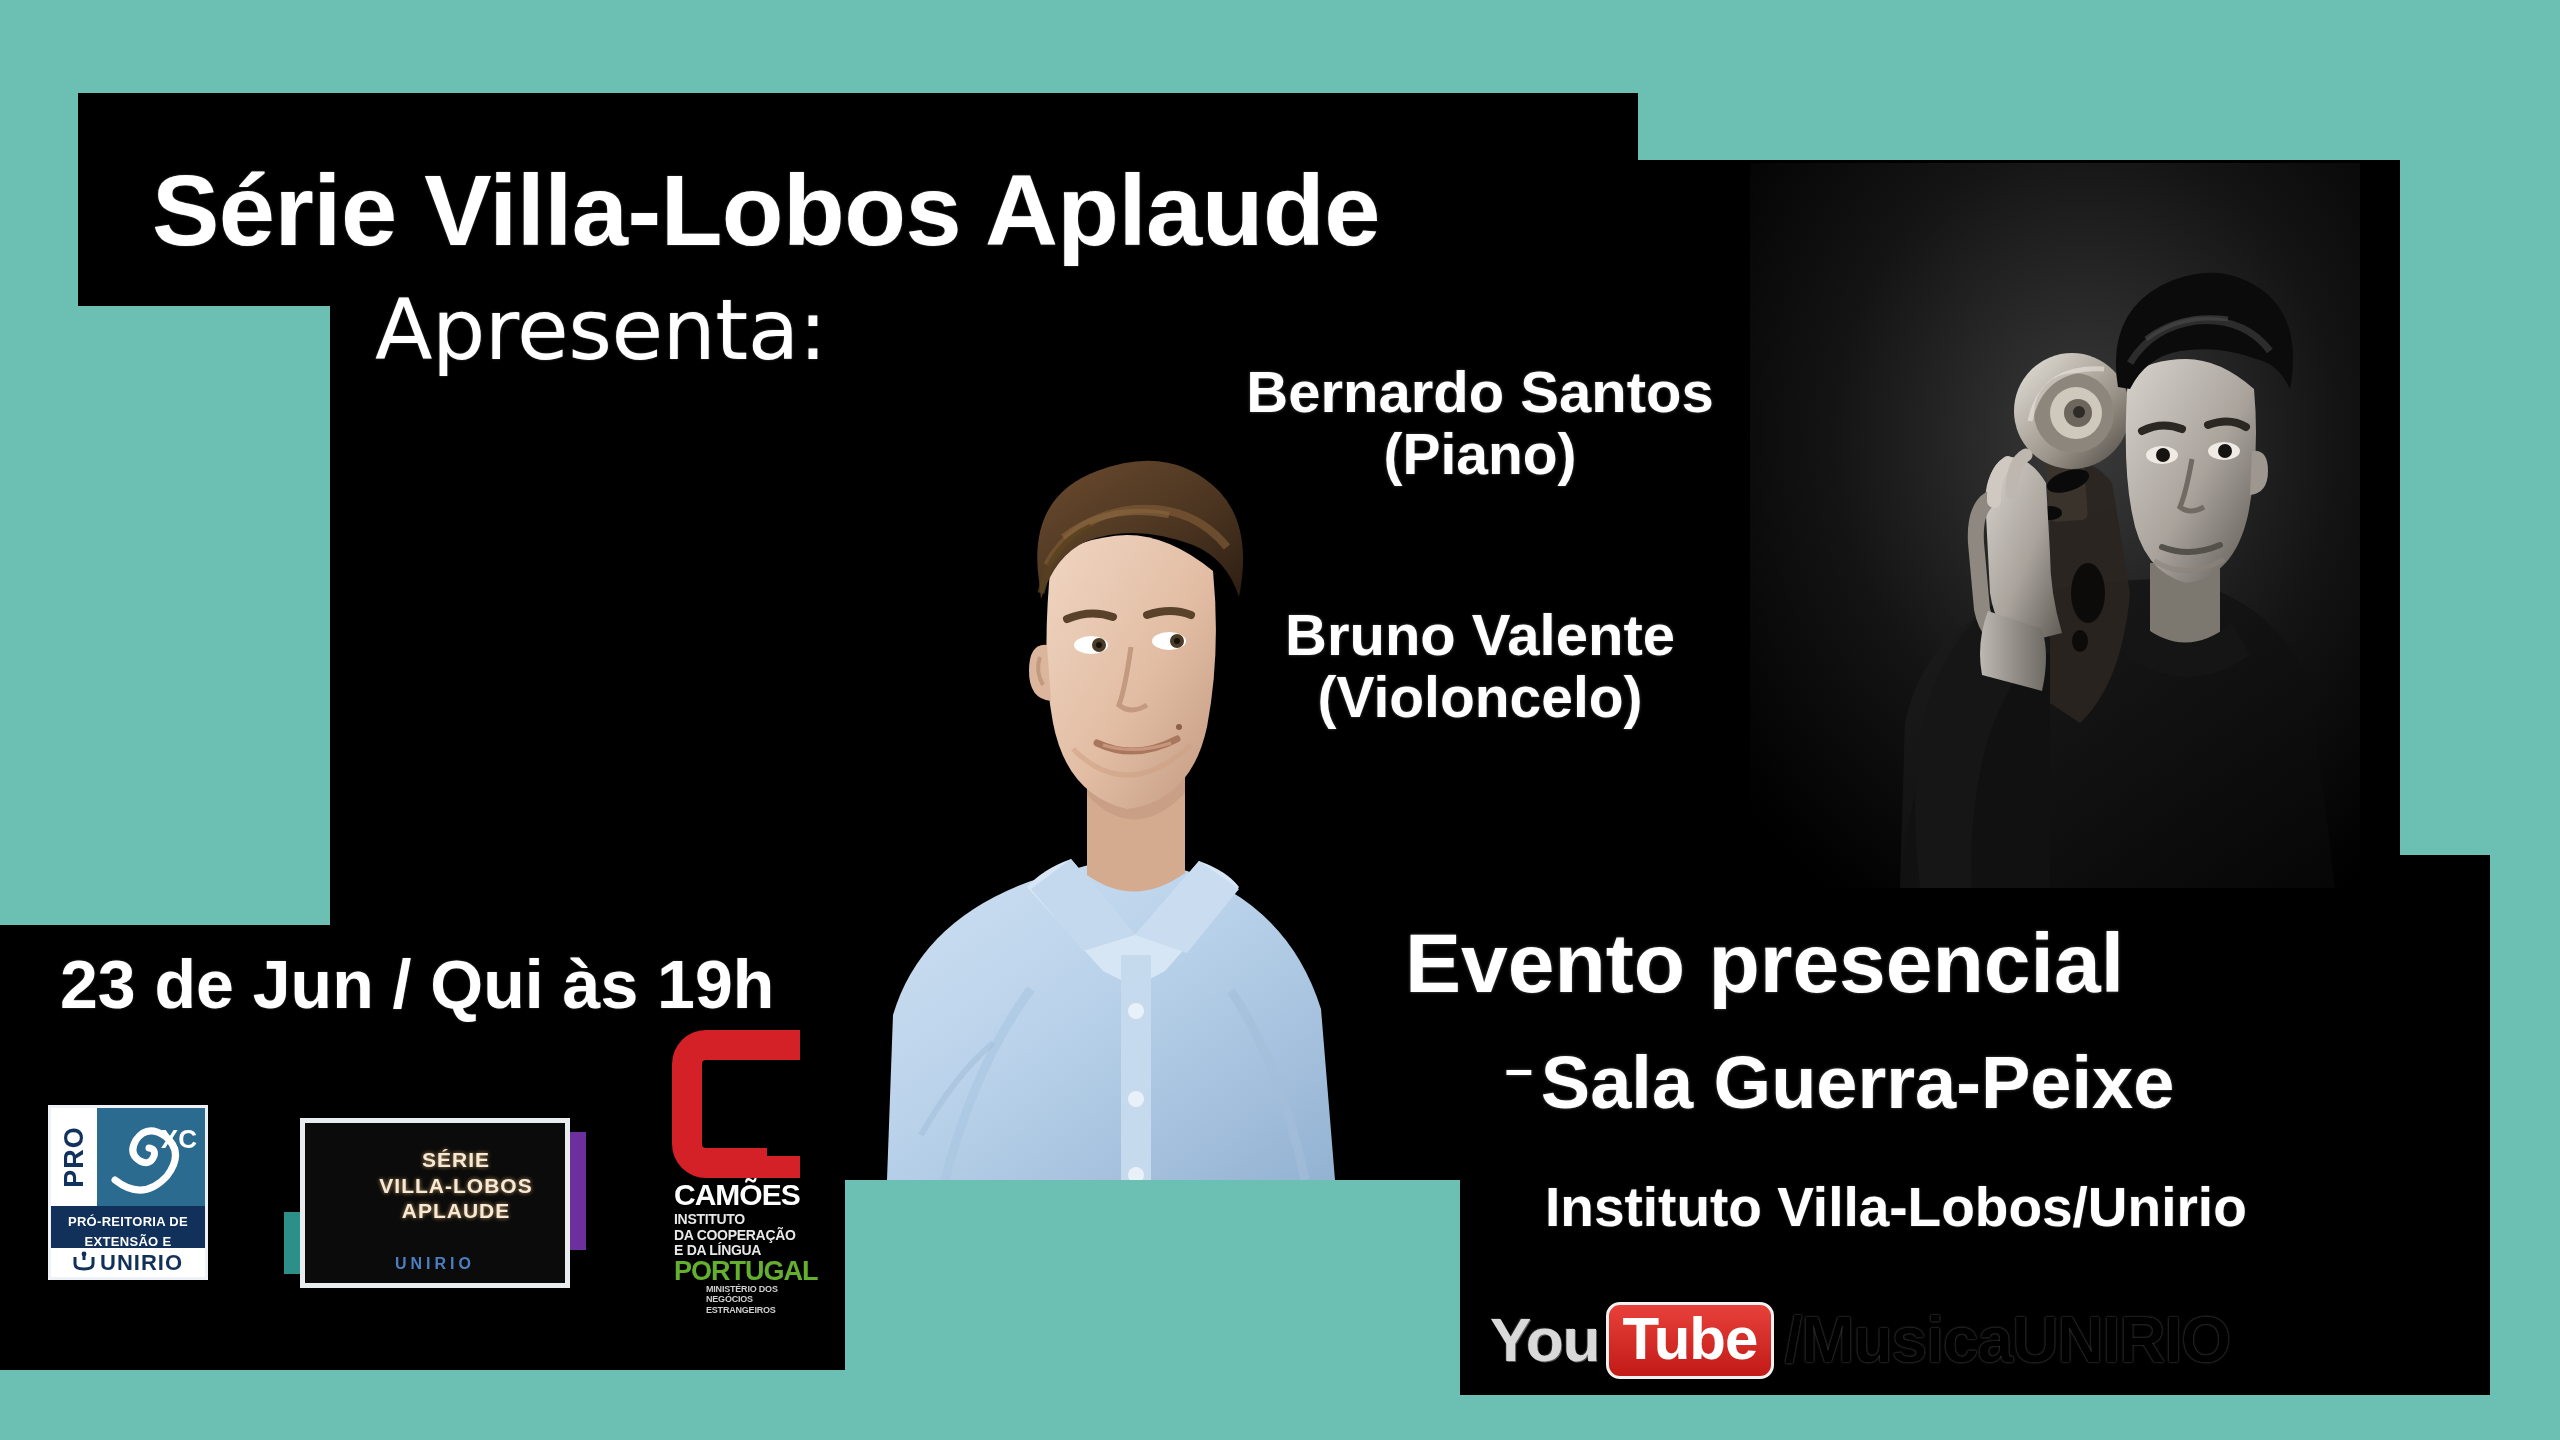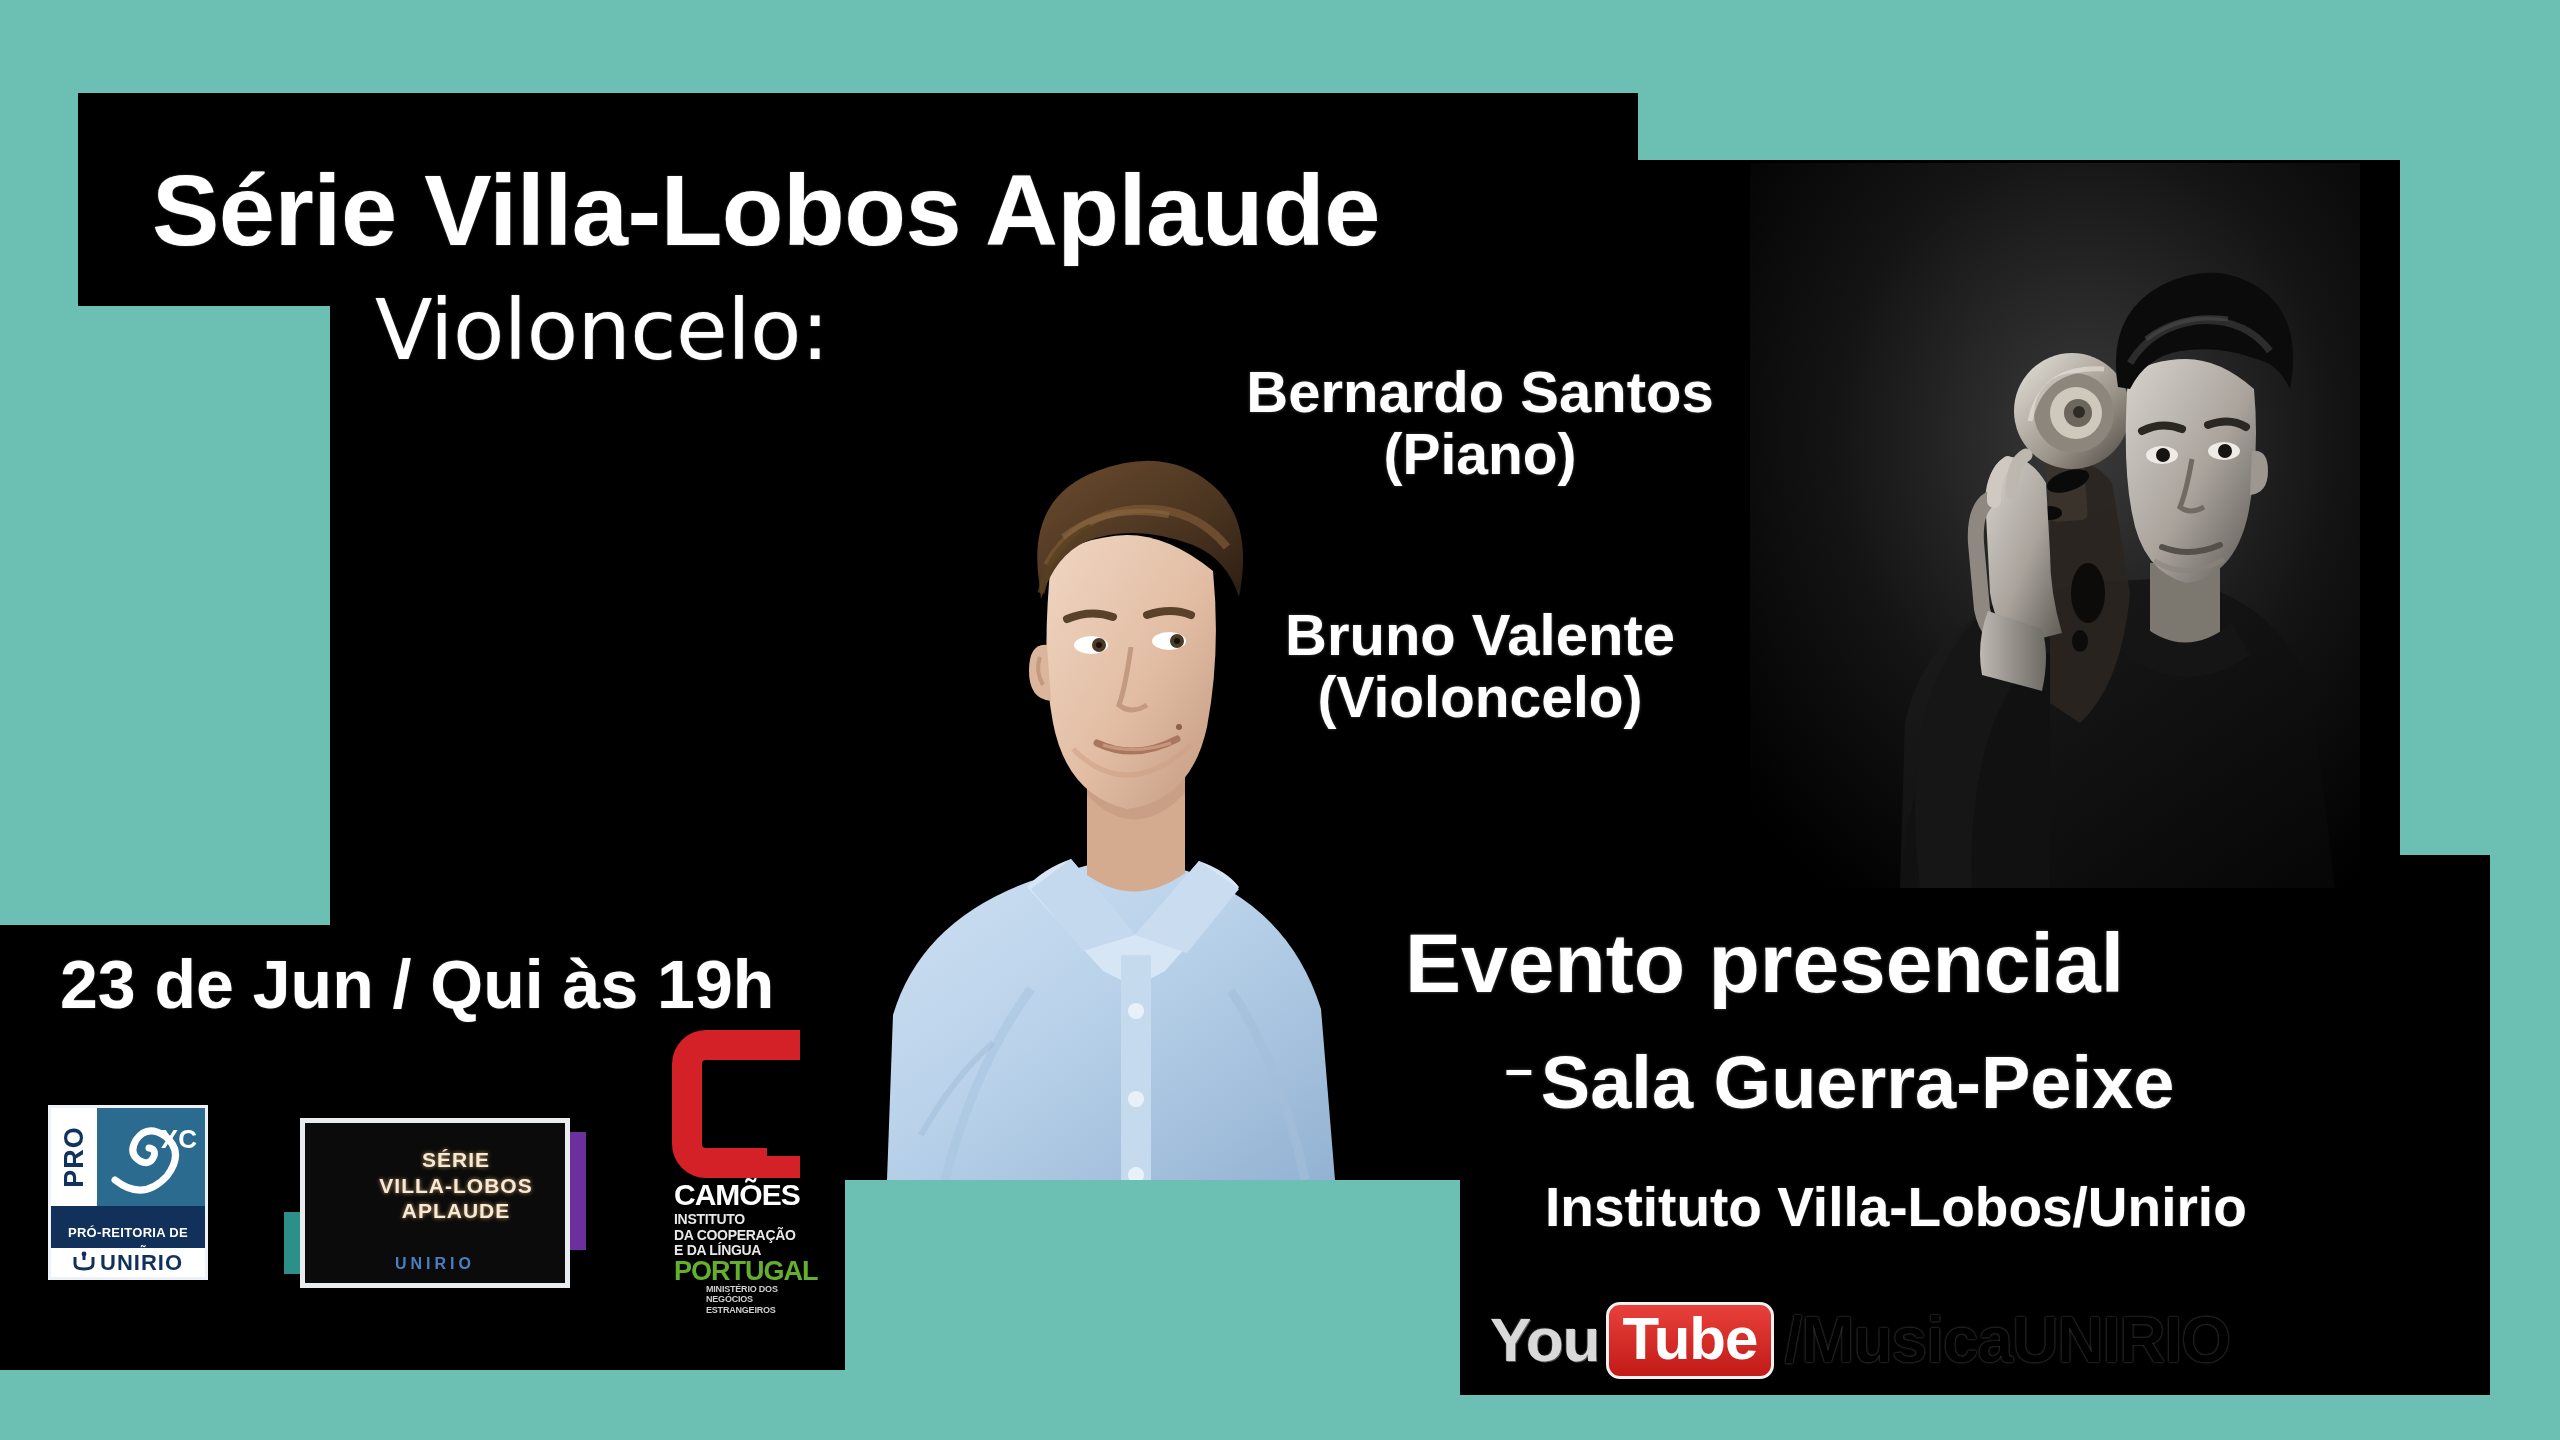--- a/index.html
+++ b/index.html
@@ -108,21 +108,21 @@
     position:absolute;left:50%;top:50%;
     transform:translate(-50%,-50%) rotate(-90deg);
     color:#12325e;font-weight:bold;font-size:27px;letter-spacing:1px;
   }
   .px-blue{flex:1;background:#2a6b8f;position:relative;}
   .px-spiral{position:absolute;left:12px;top:10px;}
   .px-xc{position:absolute;right:8px;top:16px;color:#fff;font-weight:bold;font-size:26px;}
   .px-mid{
     position:absolute;left:0;right:0;top:98px;height:44px;background:#11305a;
     color:#fff;text-align:center;font-weight:bold;font-size:13px;line-height:1.5;
-    padding-top:17px;box-sizing:border-box;letter-spacing:.3px;
+    padding-top:6px;box-sizing:border-box;letter-spacing:.3px;
   }
   .px-bot{
     position:absolute;left:0;right:0;bottom:0;height:29px;background:#fff;
     display:flex;align-items:center;justify-content:center;gap:5px;
   }
   .px-bot .uni{color:#11305a;font-weight:bold;font-size:22px;letter-spacing:1px;}
 
   #logo-serie{position:absolute;left:300px;top:1118px;width:270px;height:170px;}
   .sv-outer{position:absolute;inset:0;border:5px solid #e9ecef;background:#0b0b0b;}
   .sv-purple{position:absolute;right:-16px;top:14px;width:140px;height:118px;background:#6b2f9e;}
@@ -337,21 +337,21 @@
       <path d="M268 370 Q300 380 336 368" stroke="#cf9c84" stroke-width="3" fill="none" opacity=".8"></path>
 
       <path d="M238 374 Q292 428 356 370" stroke="#cda184" stroke-width="5" fill="none" opacity=".55"></path>
 
       <circle cx="344" cy="352" r="3" fill="#8d6148"></circle>
     </svg>
   </div>
 
   <div class="ttl" id="series-title">Série Villa-Lobos Aplaude</div>
 
-  <div class="ttl" id="apresenta">Violoncelo:</div>
+  <div class="ttl" id="apresenta">Apresenta:</div>
 
   <div class="performer" id="perf-1">
     <span>Bernardo Santos</span>
     <span class="perf-role">(Piano)</span>
   </div>
 
   <div class="performer" id="perf-2">
     <span>Bruno Valente</span>
     <span class="perf-role">(Violoncelo)</span>
   </div>

